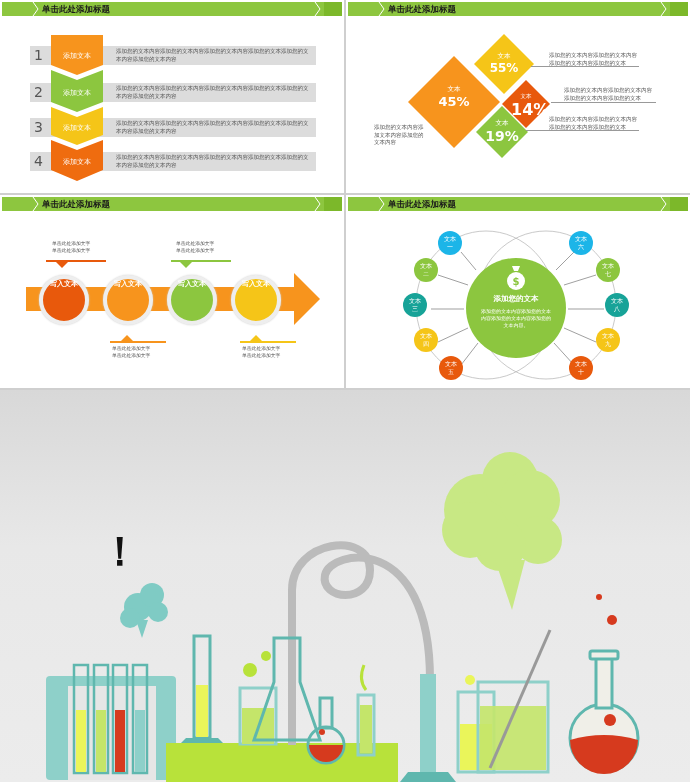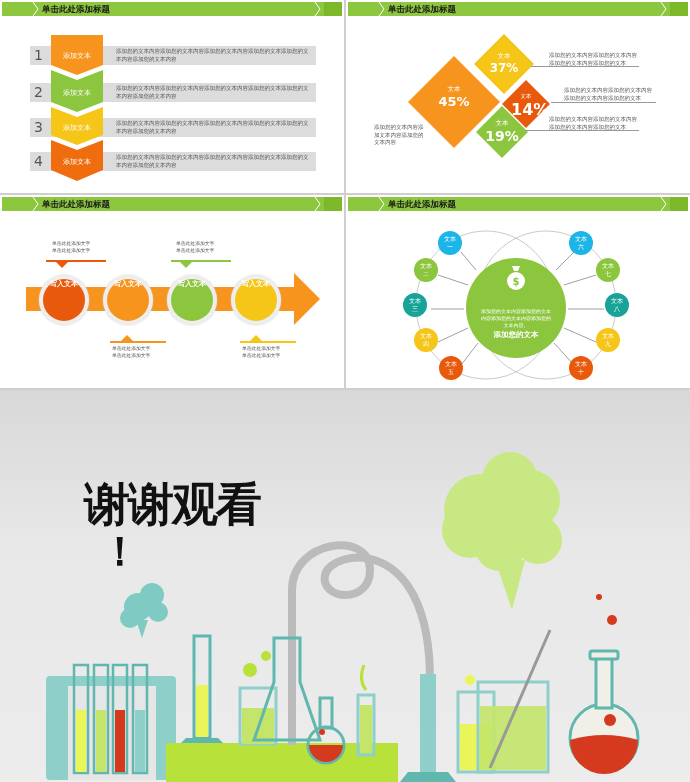--- a/index.html
+++ b/index.html
@@ -30,21 +30,21 @@
   .s2line { position: absolute; height: 1px; background: #999; }
 
   
   .s3arrow { position: absolute; }
   .circle { position: absolute; border-radius: 50%; border: 4px solid #eee; box-shadow: 0 0 2px #ccc; display: flex; align-items: flex-start; justify-content: center; color: #fff; font-size: 7px; font-weight: bold; }
   .s3note { position: absolute; font-size: 4.8px; color: #555; line-height: 7px; }
 
   
   .node { position: absolute; width: 24px; height: 24px; border-radius: 50%; color: #fff; font-size: 6px; text-align: center; line-height: 8px; display: flex; align-items: center; justify-content: center; flex-direction: column; }
   .center { position: absolute; left: 120px; top: 63px; width: 100px; height: 100px; border-radius: 50%; background: #8cc63f; color: #fff; text-align: center; }
-  .center .h { position: absolute; top: 36px; left: 0; width: 100%; font-size: 7.5px; font-weight: bold; margin-top: 36px; }
+  .center .h { position: absolute; top: 36px; left: 0; width: 100%; font-size: 7.5px; font-weight: bold; }
   .center .b { position: absolute; top: 50px; left: 14px; width: 72px; font-size: 5px; line-height: 7px; }
 
   
   .thanks { position: absolute; left: 84px; top: 84px; font-size: 46px; font-weight: bold; color: #111; letter-spacing: -2px; font-family: "DejaVu Sans", sans-serif; }
   .excl { position: absolute; left: 100px; top: 134px; font-size: 40px; font-weight: bold; color: #111; }
 </style>
 </head>
 <body>
 
 <div class="slide" id="s1">
@@ -117,21 +117,21 @@
   <div class="s2line" style="left:185px;top:66px;width:108px"></div>
   <div class="s2line" style="left:205px;top:102px;width:105px"></div>
   <div class="s2line" style="left:180px;top:130px;width:113px"></div>
 
   <div class="dlabel" style="left:88px;top:85px;width:40px">
     <span class="s">文本</span>
     <span class="p" style="font-size:13px">45%</span>
   </div>
   <div class="dlabel" style="left:138px;top:52px;width:40px">
     <span class="s">文本</span>
-    <span class="p" style="font-size:12px">37%</span>
+    <span class="p" style="font-size:12px">55%</span>
   </div>
   <div class="dlabel" style="left:165px;top:93px;width:30px">
     <span class="s" style="font-size:5.5px">文本</span>
     <span class="p" style="font-size:16px">14%</span>
   </div>
   <div class="dlabel" style="left:136px;top:119px;width:40px">
     <span class="s">文本</span>
     <span class="p" style="font-size:14px">19%</span>
   </div>
 
@@ -266,21 +266,20 @@
       <span>文本</span>
       <span>九</span>
     </div>
   <div class="node" style="left:223px;top:161px;background:#e8590c">
       <span>文本</span>
       <span>十</span>
     </div>
 </div>
 
 <div class="slide" id="s5">
-  <div class="thanks">谢谢观看</div>
   <div class="excl">！</div>
 
   <svg style="position:absolute;left:0;top:0" width="690" height="392" viewBox="0 0 690 392">
 
     <g fill="#7fcbc4">
       <circle cx="138" cy="217" r="14"></circle>
         <circle cx="152" cy="205" r="12"></circle>
         <circle cx="158" cy="222" r="10"></circle>
         <circle cx="130" cy="228" r="10"></circle>
       <polygon points="136,230 148,230 142,248"></polygon>

